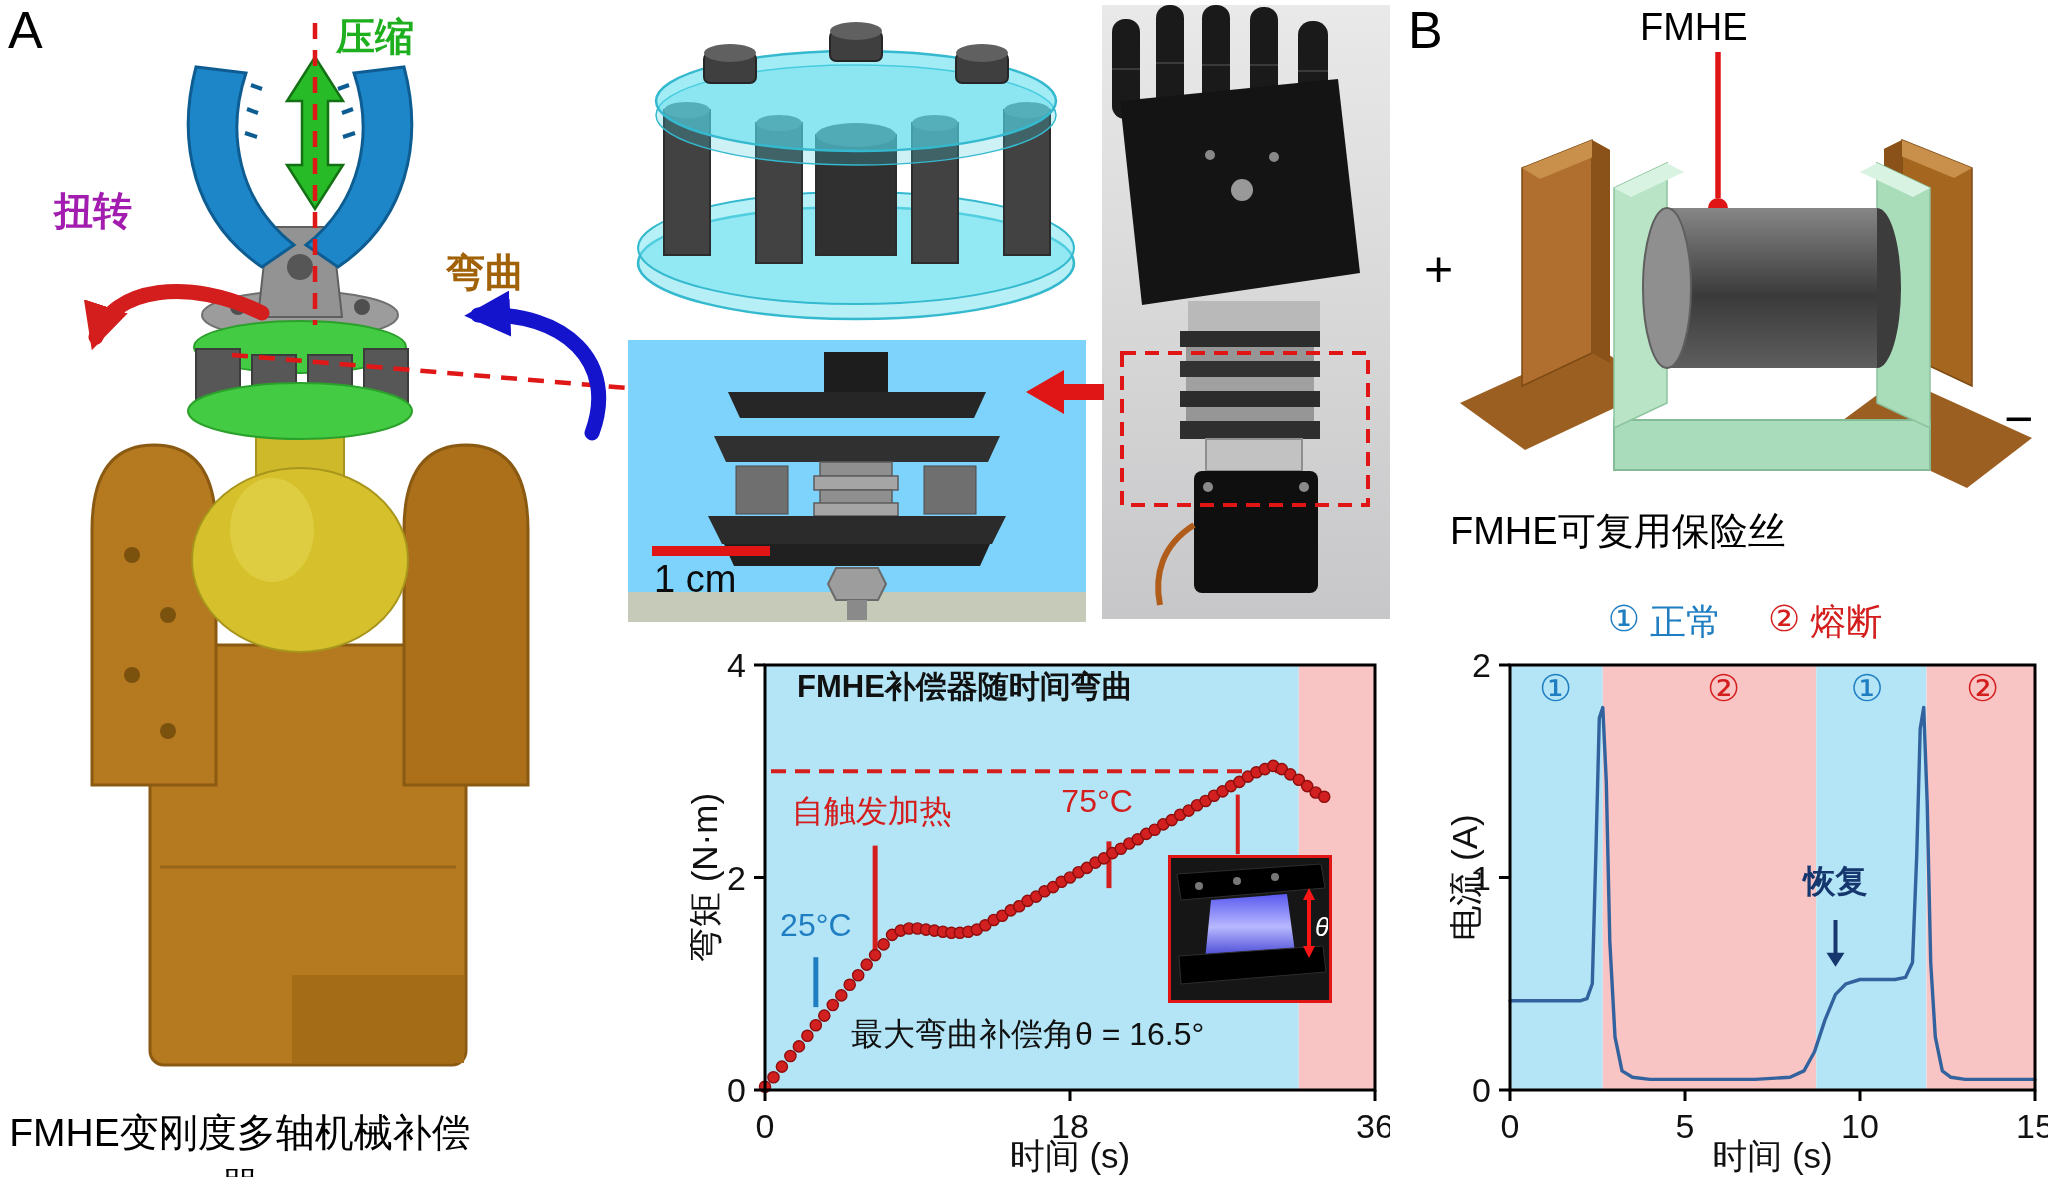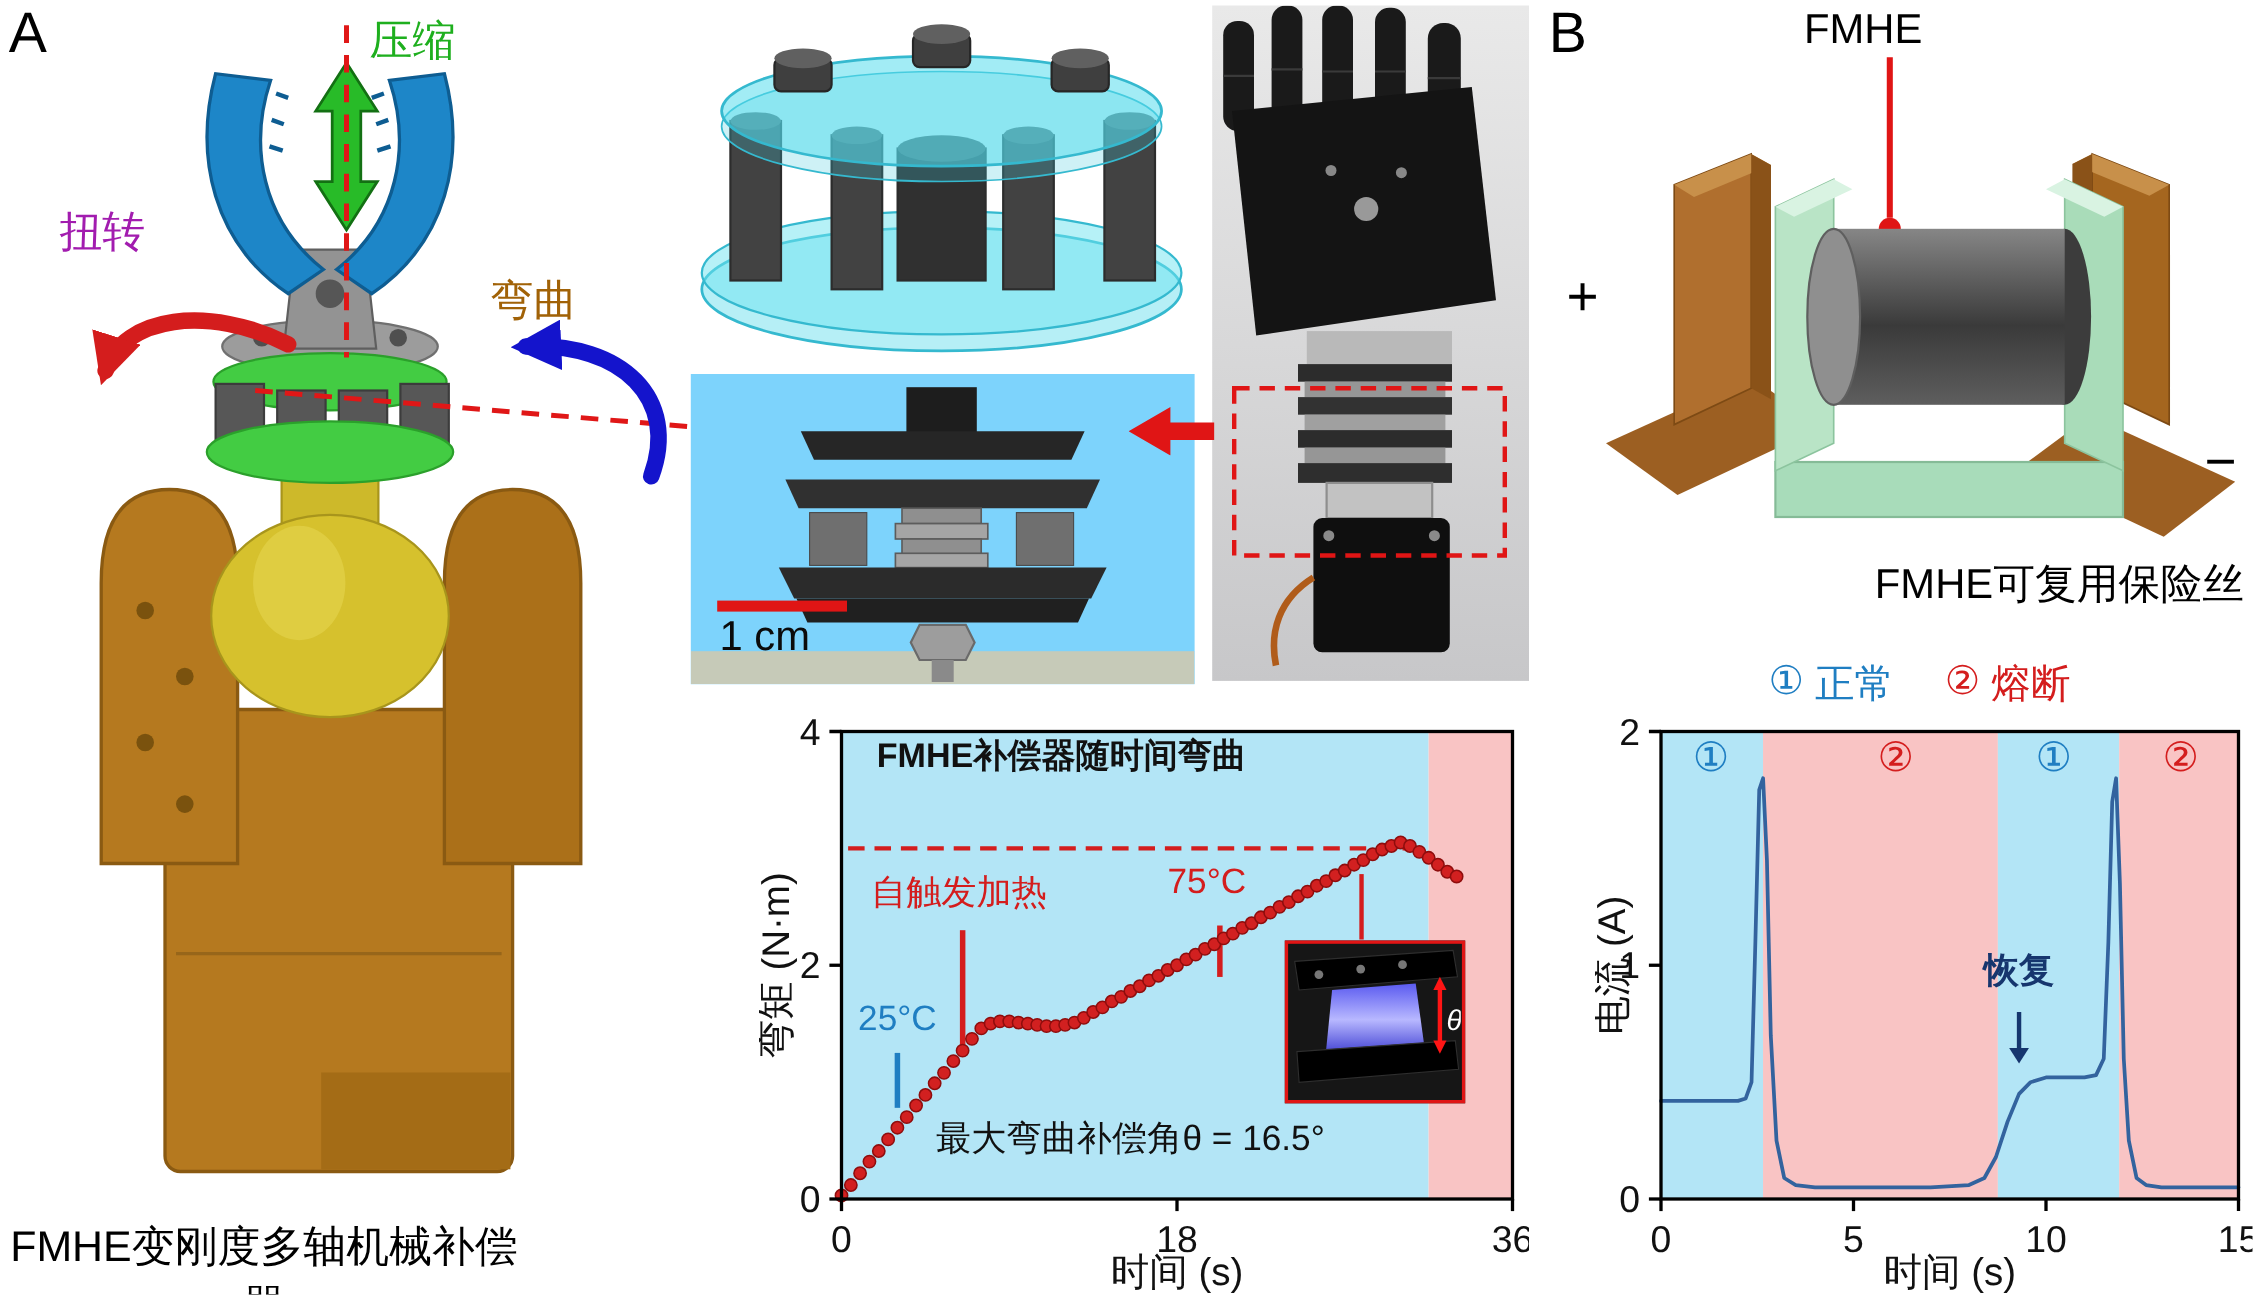--- a/index.html
+++ b/index.html
@@ -2,41 +2,41 @@
 <html><head>
 <meta charset="utf-8">
 <style>
   *{margin:0;padding:0;box-sizing:border-box}
   body{font-family:"Liberation Sans","DejaVu Sans",sans-serif;background:#fff}
   #figure{position:relative;width:2048px;height:1177px;background:#fff;overflow:hidden}
   .abs{position:absolute}
   .panel-label{font-size:52px;color:#000;font-weight:500}
   #label-a{left:8px;top:0}
   #label-b{left:1408px;top:0}
-  .arrow-label{font-size:39px;font-weight:400}
+  .arrow-label{font-size:39px;font-weight:700}
   #lbl-compression{left:336px;top:10px;color:#1eaf1e}
   #lbl-torsion{left:54px;top:184px;color:#a21caf}
   #lbl-bending{left:446px;top:246px;color:#a16207}
   #caption-a{left:5px;top:1106px;width:470px;text-align:center;font-size:39px;color:#000;font-weight:500}
   #gripper{left:0;top:15px}
   #discs{left:628px;top:5px}
   #device-photo{left:628px;top:340px;width:458px;height:282px;background:#7dd3fc;overflow:hidden}
   #scalebar{left:24px;top:206px;width:118px;height:10px;background:#e01515}
   #scalebar-label{left:26px;top:218px;font-size:38px;font-weight:500;color:#0b0b0b}
   #hand-photo{left:1102px;top:5px;width:288px;height:614px;background:linear-gradient(180deg,#e9e9e9,#c7c7c9);overflow:hidden}
   #zoom-arrow{left:1026px;top:370px}
   #chart1{left:690px;top:650px;width:700px;height:527px}
   #chart2{left:1450px;top:650px;width:598px;height:527px}
   #inset{left:478px;top:205px;width:164px;height:148px;border:3.5px solid #e01515;background:#161616}
   #fmhe-label{left:1640px;top:6px;width:160px;font-size:38px;color:#000;font-weight:500}
   #fmhe-pointer{left:1700px;top:46px}
   #fuse{left:1452px;top:48px}
   #plus-sign{left:1424px;top:240px;font-size:50px;color:#000}
   #minus-sign{left:2004px;top:390px;font-size:50px;color:#000}
-  #caption-b{left:1450px;top:506px;width:590px;text-align:right;font-size:38px;color:#000;font-weight:500}
+  #caption-b{left:1450px;top:506px;width:590px;text-align:left;font-size:38px;color:#000;font-weight:500}
   #legend{left:1450px;top:598px;width:590px;display:flex;justify-content:center;gap:46px;font-size:36px;font-weight:500}
   .lg-item{display:flex;gap:10px}
   .c-blue{color:#1f7ec2}
   .c-red{color:#d41d1d}
 </style>
 </head>
 <body>
 
 <div id="figure">
 

